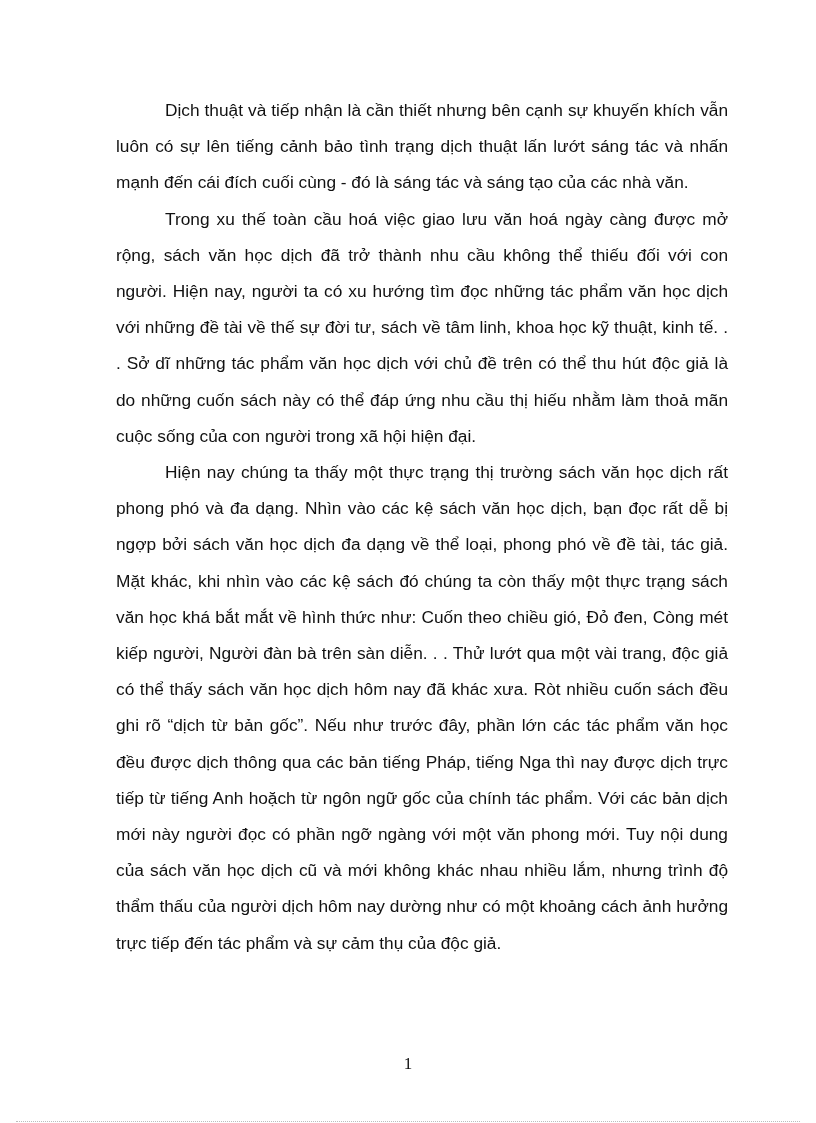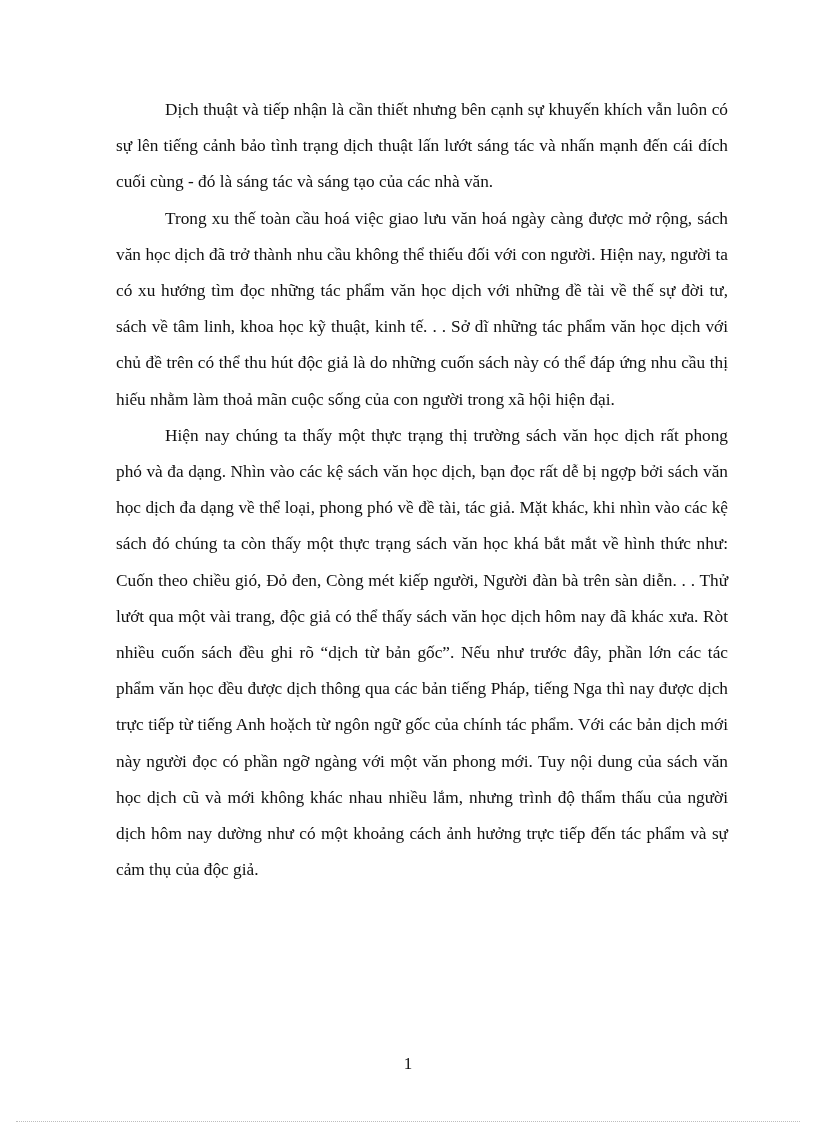--- a/index.html
+++ b/index.html
@@ -2,21 +2,21 @@
 <html><head>
 <meta charset="utf-8">
 <style>
   html, body { margin: 0; padding: 0; background: #ffffff; }
   body { width: 816px; height: 1123px; position: relative; overflow: hidden; }
   .page {
     position: absolute; left: 0; top: 0; width: 816px; height: 1123px; background: #fff;
   }
   .content {
     position: absolute; left: 116px; top: 92px; width: 612px;
-    font-family: Liberation Serif, serif;
+    font-family: Liberation Sans, sans-serif;
     font-size: 17.3px; line-height: 36.2px; color: #111;
     text-align: justify;
   }
   .content p { margin: 0; text-indent: 49px; }
   .page-number {
     position: absolute; left: 0; width: 816px; top: 1054px; text-align: center;
     font-family: "Liberation Serif", "DejaVu Serif", serif; font-size: 17px; color: #111;
   }
   .page-border {
     position: absolute; left: 16px; right: 16px; top: 1121px; height: 0;

